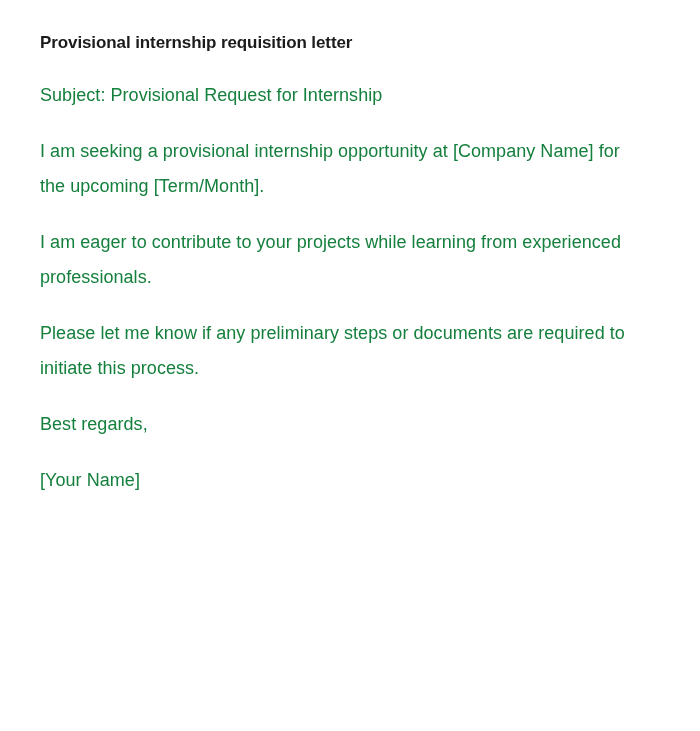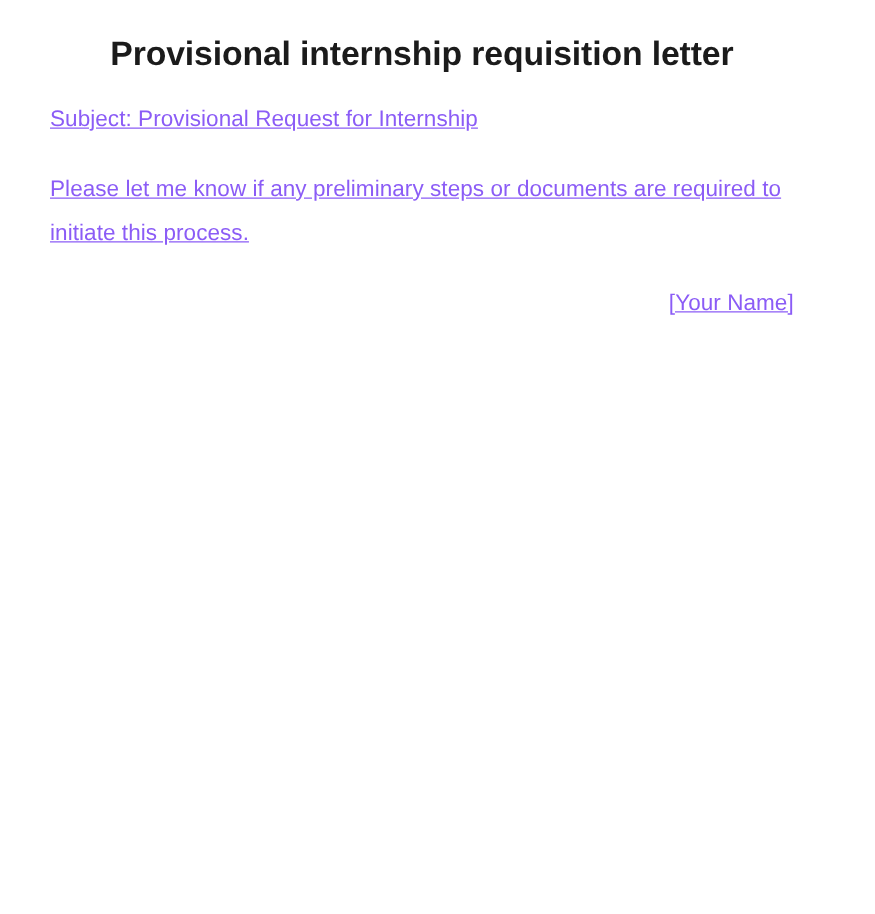--- a/index.html
+++ b/index.html
@@ -17,60 +17,60 @@
   .page {
     box-sizing: border-box;
     width: 700px;
     min-height: 731px;
     background: #ffffff;
     padding: 28px 65px 20px 40px;
   }
   .doc-title {
     margin: 0 0 20px 0;
     font-family: "Liberation Sans", sans-serif;
-    font-size: 27px;
+    font-size: 17px;
     line-height: 30px;
     font-weight: bold;
     color: #1b1b1b;
     letter-spacing: -0.1px;
-    text-align: center;
   }
   .letter-body {
     max-width: 597px;
   }
   .para {
     margin: 0 0 21px 0;
     font-family: "Liberation Sans", sans-serif;
     font-size: 18px;
     line-height: 35px;
-    color: #8b5cf6;
+    color: #15803d;
     font-weight: normal;
     letter-spacing: 0.05px;
-    text-decoration: underline;
   }
   .para:last-child {
     margin-bottom: 0;
-    text-align: right;
   }
 </style>
 </head>
 <body>
 
 <div class="page">
 
   <h1 class="doc-title">Provisional internship requisition letter</h1>
 
   <div class="letter-body">
 
     <p class="para">Subject: Provisional Request for Internship</p>
 
 
+    <p class="para">I am seeking a provisional internship opportunity at [Company Name] for the upcoming [Term/Month].</p>
 
 
+    <p class="para">I am eager to contribute to your projects while learning from experienced professionals.</p>
 
     <p class="para">Please let me know if any preliminary steps or documents are required to initiate this process.</p>
 
 
+    <p class="para">Best regards,</p>
 
     <p class="para">[Your Name]</p>
 
   </div>
 </div>
 
 </body></html>

